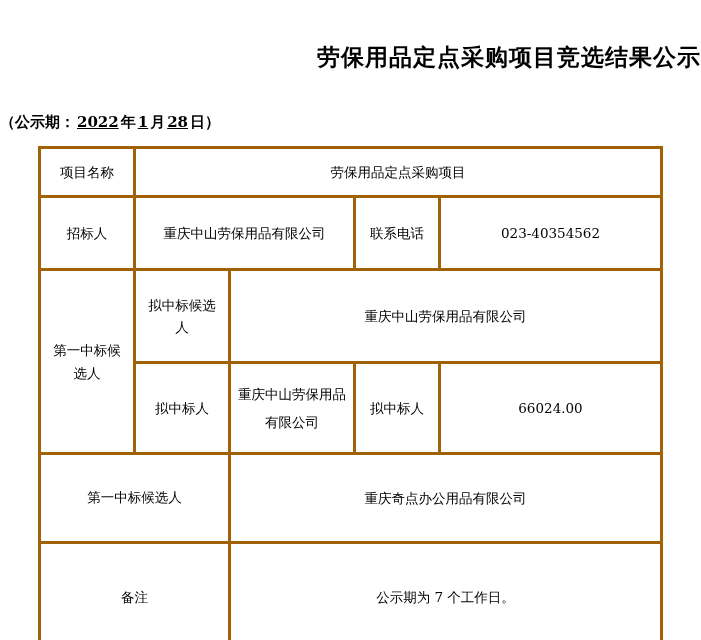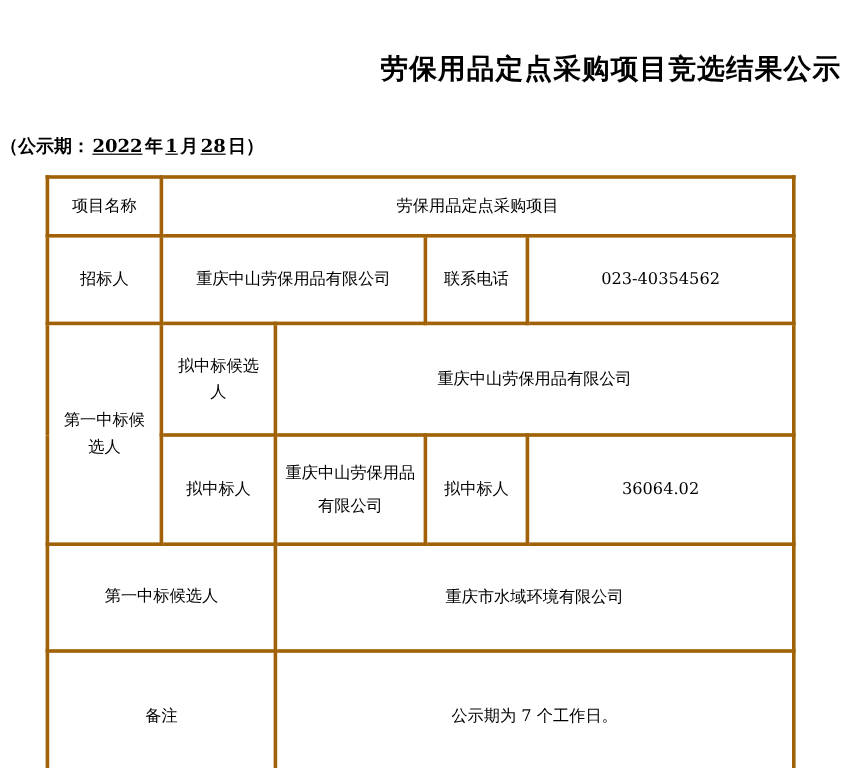--- a/index.html
+++ b/index.html
@@ -99,26 +99,26 @@
     <tr>
       <td rowspan="2">第一中标候选人</td>
       <td style="height:82px">拟中标候选人</td>
       <td colspan="3">重庆中山劳保用品有限公司</td>
     </tr>
 
     <tr>
       <td style="height:80px">拟中标人</td>
       <td style="line-height:2.1">重庆中山劳保用品有限公司</td>
       <td>拟中标人</td>
-      <td>36064.02</td>
+      <td>66024.00</td>
     </tr>
 
     <tr>
       <td colspan="2" style="height:78px; line-height:1.9">第一中标候选人</td>
-      <td colspan="3">重庆市水域环境有限公司</td>
+      <td colspan="3">重庆奇点办公用品有限公司</td>
     </tr>
 
     <tr>
       <td colspan="2" style="height:98px">备注</td>
       <td colspan="3" class="note-cell">公示期为 7 个工作日。</td>
     </tr>
   </tbody>
     </table>
 
 </div>

